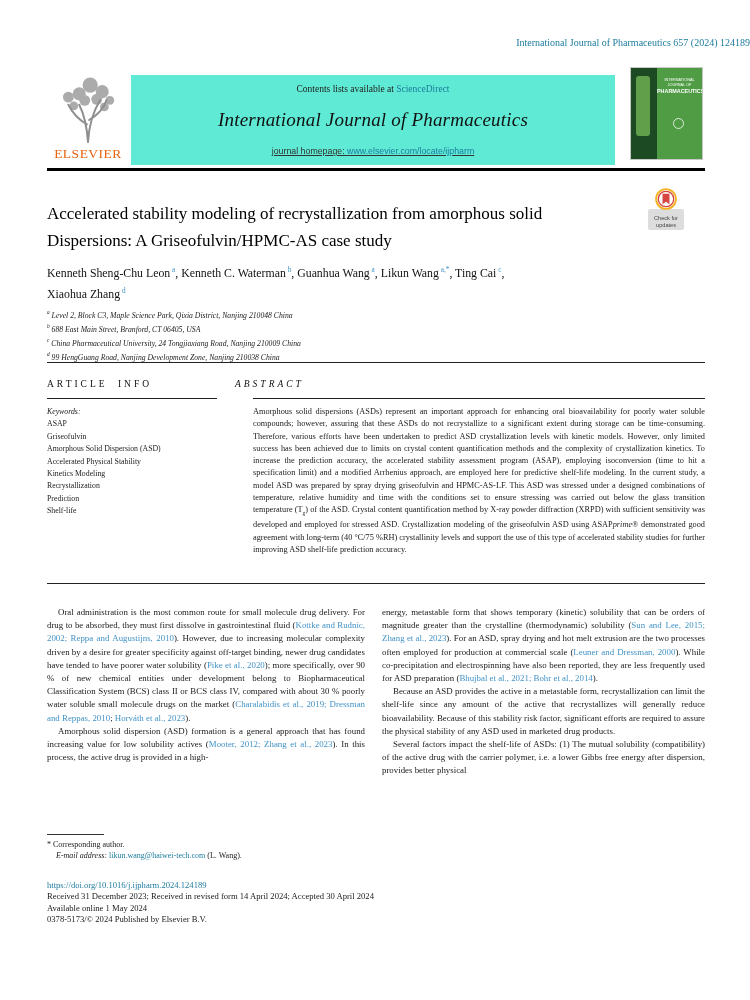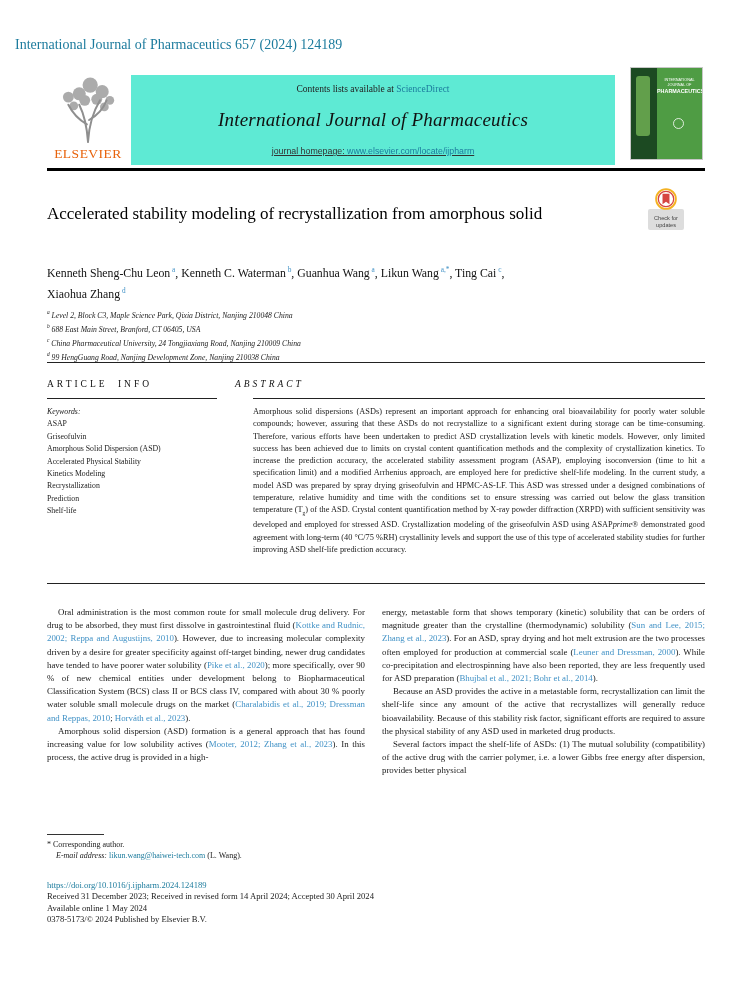--- a/index.html
+++ b/index.html
@@ -6,22 +6,22 @@
     --teal:#1c7b9d; --blue:#4292c6; --orange:#e8630c;
     --green:#4f9c44; --green-dark:#1c4a22;
     --cm-red:#d64541; --cm-yellow:#f4b223;
   }
   *{box-sizing:border-box;}
   html,body{margin:0;padding:0;background:#ffffff;}
   .page{position:relative;width:750px;height:1000px;margin:0 auto;background:#fff;
         font-family:"Liberation Serif","DejaVu Serif",serif;color:#1a1a1a;overflow:hidden;}
 
   
-  .top-citation{position:absolute;top:37px;left:15px;right:0;text-align:left;
-        font-size:14px;color:var(--teal);}
+  .top-citation{position:absolute;top:37px;left:15px;right:0;text-align:right;
+        font-size:10px;color:var(--teal);}
 
   
   .logo-block{position:absolute;left:47px;top:72px;width:82px;height:95px;text-align:center;}
   .logo-word{font-size:13.5px;color:var(--orange);letter-spacing:.5px;margin-top:-2px;}
   .mast-box{position:absolute;left:131px;top:75px;width:484px;height:90px;background:#5eead4;
         display:flex;flex-direction:column;justify-content:space-between;align-items:center;
         padding:9px 6px;}
   .mast-contents{font-size:9.5px;color:#222;}
   .mast-title{font-size:19px;color:#111;letter-spacing:.2px;font-style:italic;}
   .mast-home{font-family:"Liberation Sans","DejaVu Sans",sans-serif;font-size:8.8px;color:#333;text-decoration:underline;}
@@ -126,20 +126,21 @@
       <div class="cover-t1">INTERNATIONAL JOURNAL OF</div>
       <div class="cover-t2">PHARMACEUTICS</div>
     </div>
     <div class="cover-emblem"></div>
   </div>
 
   <div class="thick-rule"></div>
 
   <div class="article-title">
     <div>Accelerated stability modeling of recrystallization from amorphous solid</div>
+    <div>Dispersions: A Griseofulvin/HPMC-AS case study</div>
   </div>
 
   <div class="crossmark">
     <svg class="cm-circle" width="22" height="22" viewBox="0 0 24 24">
       <circle cx="12" cy="12" r="10.8" fill="#ffffff" stroke="var(--cm-yellow)" stroke-width="2"></circle>
       <circle cx="12" cy="12" r="8.4" fill="#ffffff" stroke="var(--cm-red)" stroke-width="1.4"></circle>
       <path d="M8.2 6.2 h7.6 v11.6 l-3.8 -2.9 -3.8 2.9 z" fill="var(--cm-red)"></path>
     </svg>
     <div class="cm-box">Check for updates</div>
   </div>

